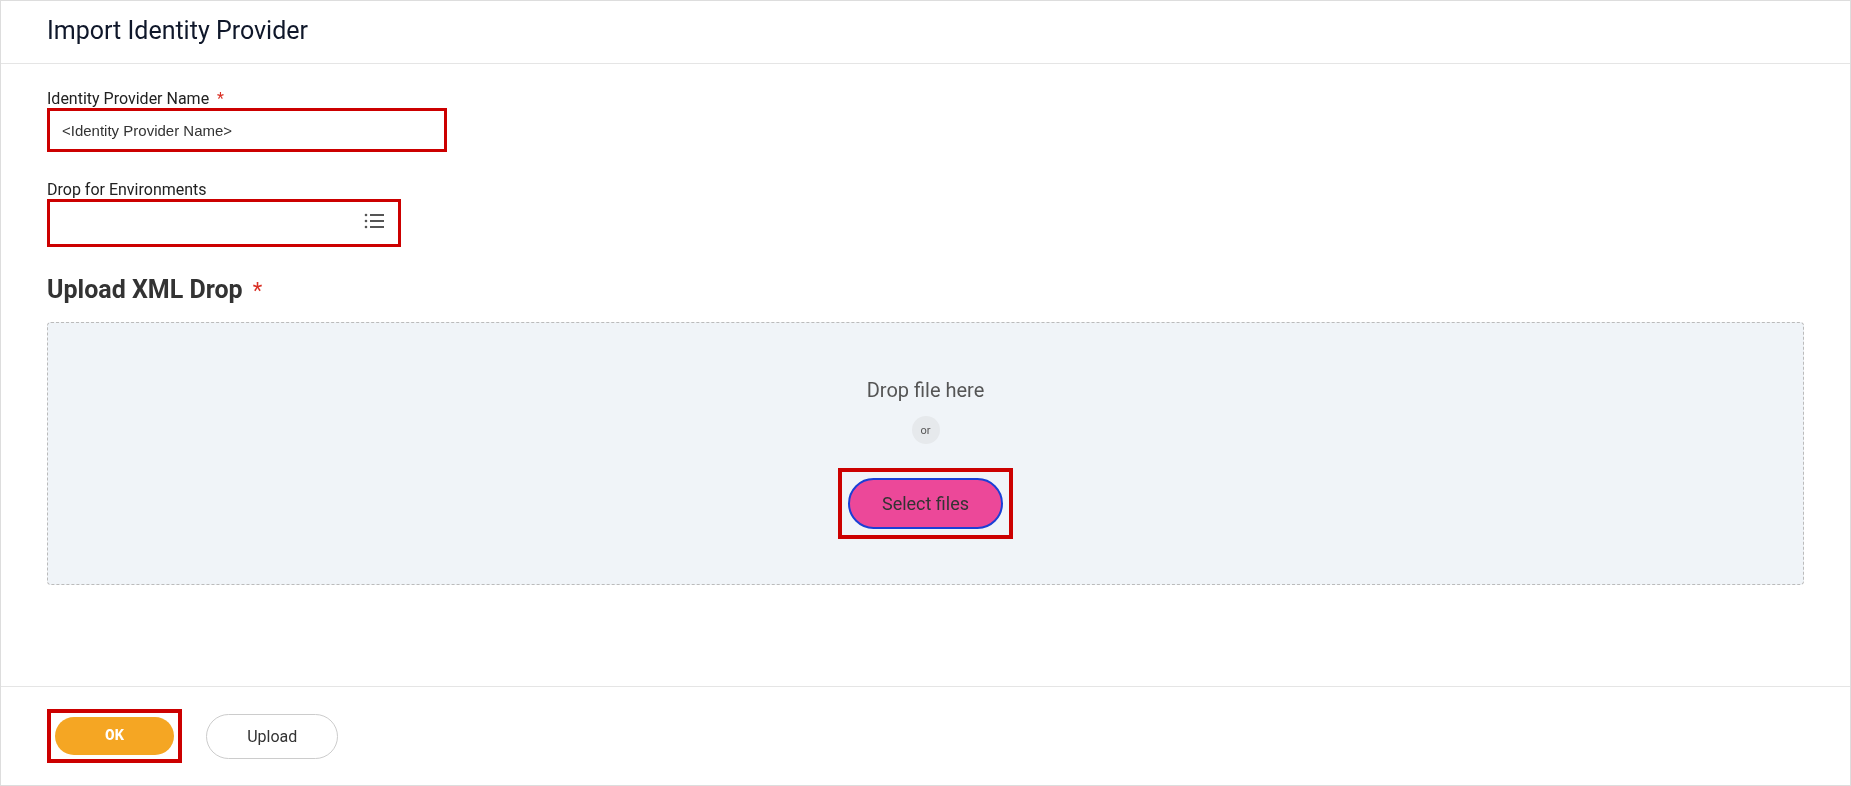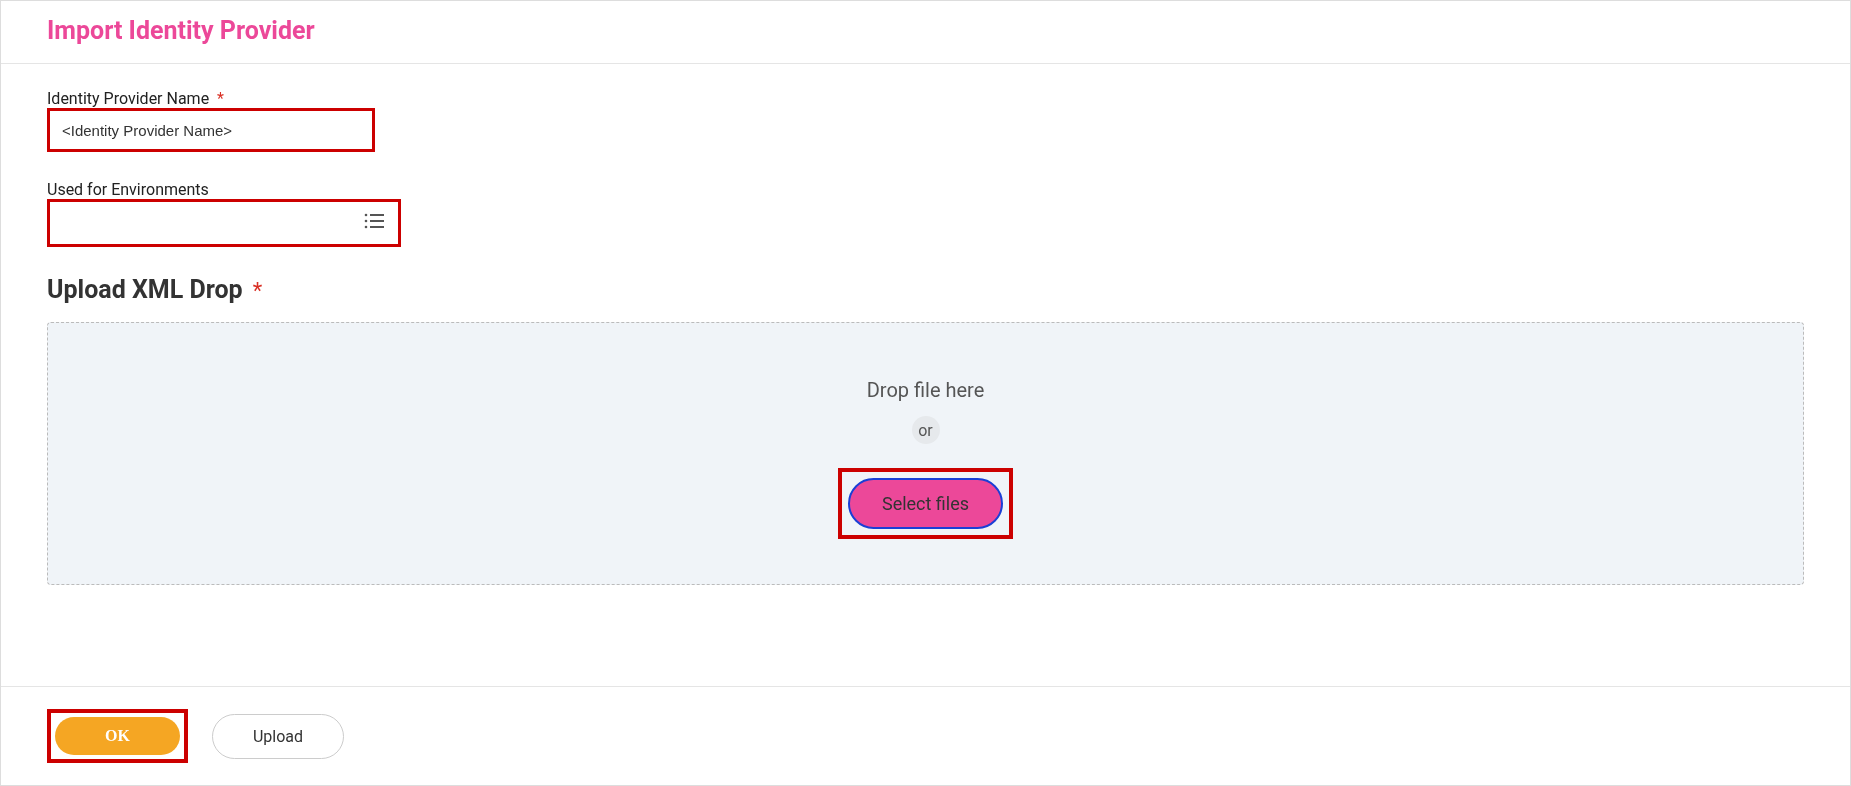--- a/index.html
+++ b/index.html
@@ -17,22 +17,22 @@
       width: 1851px;
       height: 786px;
       position: relative;
     }
     .header-section {
       padding: 15px 46px 18px;
       border-bottom: 1px solid #e5e5e5;
     }
     .page-title {
       font-size: 25px;
-      font-weight: 700;
-      color: #ec4899;
+      font-weight: 400;
+      color: #0f172a;
     }
     .form-section {
       padding: 25px 46px 0;
     }
     .form-row {
       display: flex;
       align-items: flex-start;
       margin-bottom: 28px;
       flex-direction: column;
     }
@@ -43,21 +43,21 @@
       font-weight: 400;
     }
     .required-asterisk {
       color: #d93025;
       margin-left: 4px;
     }
     .input-wrapper {
       position: relative;
     }
     .text-input {
-      width: 328px;
+      width: 400px;
       height: 44px;
       border: 3px solid #cc0000;
       padding: 0 12px;
       font-size: 15px;
       background: #fff;
       color: #333;
     }
     .select-wrapper {
       position: relative;
       width: 354px;
@@ -103,21 +103,21 @@
       margin-bottom: 14px;
     }
     .or-badge {
       width: 28px;
       height: 28px;
       border-radius: 50%;
       background: #e6e9ec;
       display: flex;
       align-items: center;
       justify-content: center;
-      font-size: 16px;
+      font-size: 11px;
       color: #555;
       margin-bottom: 24px;
     }
     .select-files-wrapper {
       padding: 6px;
       border: 4px solid #cc0000;
     }
     .select-files-btn {
       background: #ec4899;
       border: 2px solid #1a3fd6;
@@ -145,21 +145,21 @@
     }
     .ok-btn {
       background: #f5a623;
       color: #fff;
       border: none;
       border-radius: 999px;
       padding: 10px 50px;
       font-size: 16px;
       font-weight: 700;
       cursor: pointer;
-      font-family: Liberation Serif, serif;
+      font-family: Liberation Mono, monospace;
     }
     .cancel-btn {
       background: #fff;
       color: #333;
       border: 1px solid #ccc;
       border-radius: 999px;
       padding: 12px 40px;
       font-size: 16px;
       cursor: pointer;
       align-self: center;
@@ -181,21 +181,21 @@
       <div class="field-label">
         <span>Identity Provider Name</span>
         <span class="required-asterisk">*</span>
       </div>
       <div class="input-wrapper">
         <input type="text" class="text-input" value="&lt;Identity Provider Name&gt;" style="">
       </div>
     </div>
 
     <div class="form-row">
-      <div class="field-label">Used for Environments</div>
+      <div class="field-label">Drop for Environments</div>
       <div class="select-wrapper">
         <span class="select-icon">
           <svg width="20" height="16" viewBox="0 0 20 16" fill="none">
             <circle cx="2" cy="2" r="1.3" fill="#555"></circle>
             <rect x="6" y="1" width="14" height="2" fill="#555"></rect>
             <circle cx="2" cy="8" r="1.3" fill="#555"></circle>
             <rect x="6" y="7" width="14" height="2" fill="#555"></rect>
             <circle cx="2" cy="14" r="1.3" fill="#555"></circle>
             <rect x="6" y="13" width="14" height="2" fill="#555"></rect>
           </svg>

